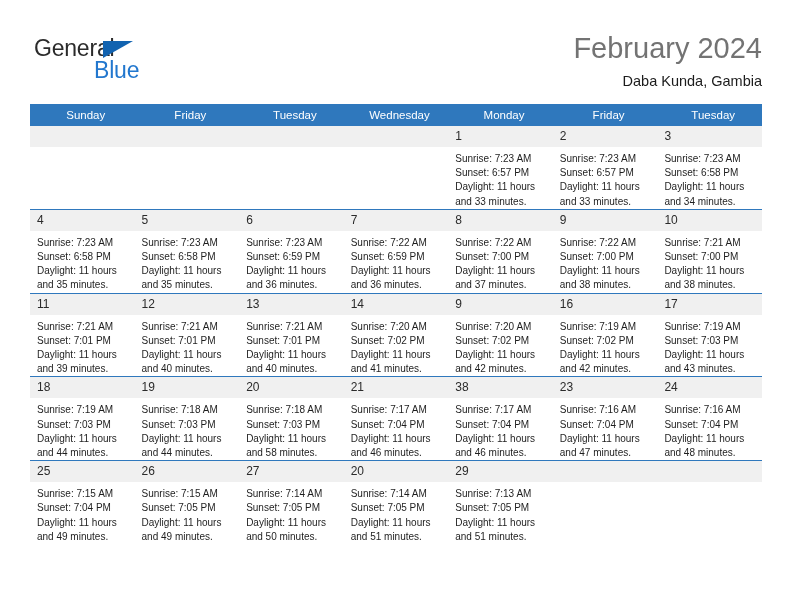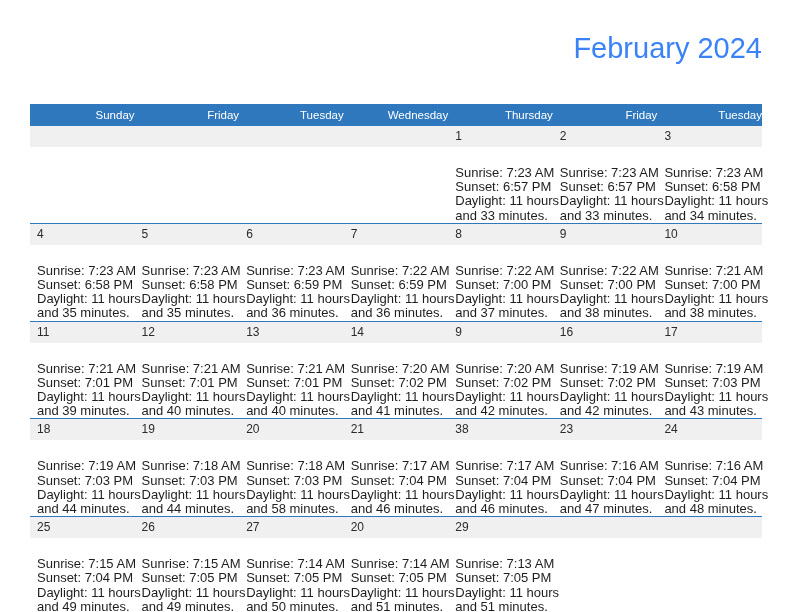--- a/index.html
+++ b/index.html
@@ -65,21 +65,21 @@
   }
 
   .title-block {
     position: absolute;
     right: 0;
     top: 0;
     text-align: right;
   }
   .cal-title {
     font-size: 29px;
-    color: #3b82f6;
+    color: #737373;
     line-height: 36px;
     white-space: nowrap;
   }
   .cal-subtitle {
     font-size: 14.5px;
     color: #1c1c1c;
     line-height: 22px;
     margin-top: 4px;
     white-space: nowrap;
   }
@@ -91,21 +91,21 @@
     top: 104px;
     width: 732px;
     border-collapse: collapse;
     table-layout: fixed;
   }
   .calendar th {
     background: #2f78bd;
     color: #ffffff;
     font-size: 11.5px;
     font-weight: normal;
-    text-align: right;
+    text-align: center;
     padding: 5px 0 5px 7px;
     height: 12px;
     border: none;
   }
   .calendar td {
     vertical-align: top;
     padding: 0;
     border: none;
     border-top: 1px solid #2f78bd;
     height: 78px;
@@ -122,52 +122,58 @@
     padding: 3px 0 4px 7px;
     height: 14px;
     line-height: 14px;
     box-sizing: content-box;
   }
   td.empty .daynum {
     color: transparent;
   }
   .details {
     display: block;
-    padding: 19px 6px 0 7px;
-    font-size: 13px;
+    padding: 5px 6px 0 7px;
+    font-size: 10px;
     line-height: 14.2px;
     color: #1e1e1e;
   }
   .details span {
     display: block;
     white-space: nowrap;
   }
 </style>
 </head>
 <body>
 
 <div class="page">
 
   <div class="header">
 
+    <div class="logo">
+      <span class="logo-general">General</span>
+      <span class="logo-tri"></span>
+      <span class="logo-blue">Blue</span>
+    </div>
 
     <div class="title-block">
       <div class="cal-title">February 2024</div>
+      <div class="cal-subtitle">Daba Kunda, Gambia</div>
     </div>
 
   </div>
 
   <table class="calendar">
     <thead>
       <tr>
         <th>Sunday</th>
         <th>Friday</th>
         <th>Tuesday</th>
         <th>Wednesday</th>
-        <th>Thursday</th>
+        <th>Monday</th>
         <th>Friday</th>
         <th>Tuesday</th>
       </tr>
     </thead>
     <tbody>
         <tr class="week-row">
           <td class="empty">
             <span class="daynum"></span>
           </td>
           <td class="empty">

